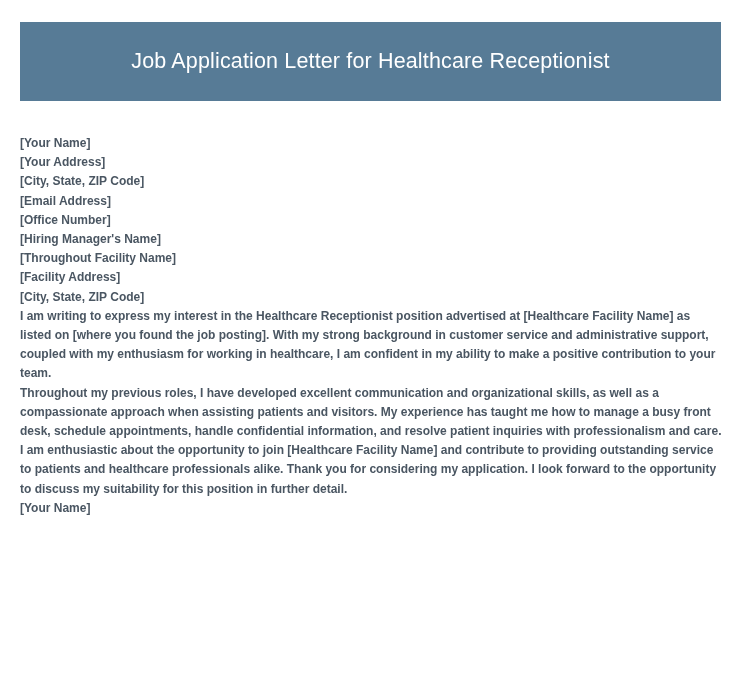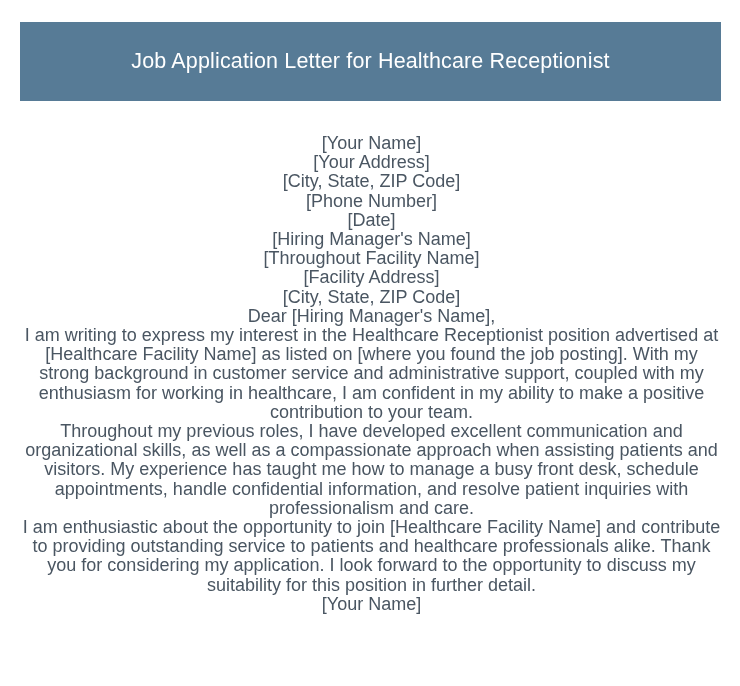--- a/index.html
+++ b/index.html
@@ -46,23 +46,24 @@
     white-space: nowrap;
   }
 
   
   .letter-body {
     position: absolute;
     left: 20px;
     top: 134px;
     width: 703px;
     color: #4a5662;
-    font-size: 18px;
+    font-size: 12px;
     line-height: 19.2px;
-    text-align: center;
+    text-align: left;
+    font-weight: bold;
   }
   .letter-line {
     margin: 0;
     padding: 0;
     white-space: pre-wrap;
   }
   .letter-paragraph {
     margin: 0;
     padding: 0;
   }
@@ -75,32 +76,31 @@
   <div class="letter-header">
     <div class="letter-header-title">Job Application Letter for Healthcare Receptionist</div>
   </div>
 
   <div class="letter-body">
 
     <div>
       <div class="letter-line">[Your Name]</div>
       <div class="letter-line">[Your Address]</div>
       <div class="letter-line">[City, State, ZIP Code]</div>
-      <div class="letter-line">[Phone Number]</div>
-      <div class="letter-line">[Date]</div>
+      <div class="letter-line">[Email Address]</div>
+      <div class="letter-line">[Office Number]</div>
     </div>
 
     <div>
       <div class="letter-line">[Hiring Manager's Name]</div>
       <div class="letter-line">[Throughout Facility Name]</div>
       <div class="letter-line">[Facility Address]</div>
       <div class="letter-line">[City, State, ZIP Code]</div>
     </div>
 
-    <div class="letter-line">Dear [Hiring Manager's Name],</div>
 
     <p class="letter-paragraph">I am writing to express my interest in the Healthcare Receptionist position advertised at [Healthcare Facility Name] as listed on [where you found the job posting]. With my strong background in customer service and administrative support, coupled with my enthusiasm for working in healthcare, I am confident in my ability to make a positive contribution to your team.</p>
     <p class="letter-paragraph">Throughout my previous roles, I have developed excellent communication and organizational skills, as well as a compassionate approach when assisting patients and visitors. My experience has taught me how to manage a busy front desk, schedule appointments, handle confidential information, and resolve patient inquiries with professionalism and care.</p>
     <p class="letter-paragraph">I am enthusiastic about the opportunity to join [Healthcare Facility Name] and contribute to providing outstanding service to patients and healthcare professionals alike. Thank you for considering my application. I look forward to the opportunity to discuss my suitability for this position in further detail.</p>
 
     <div class="letter-line">[Your Name]</div>
 
   </div>
 </div>
 

